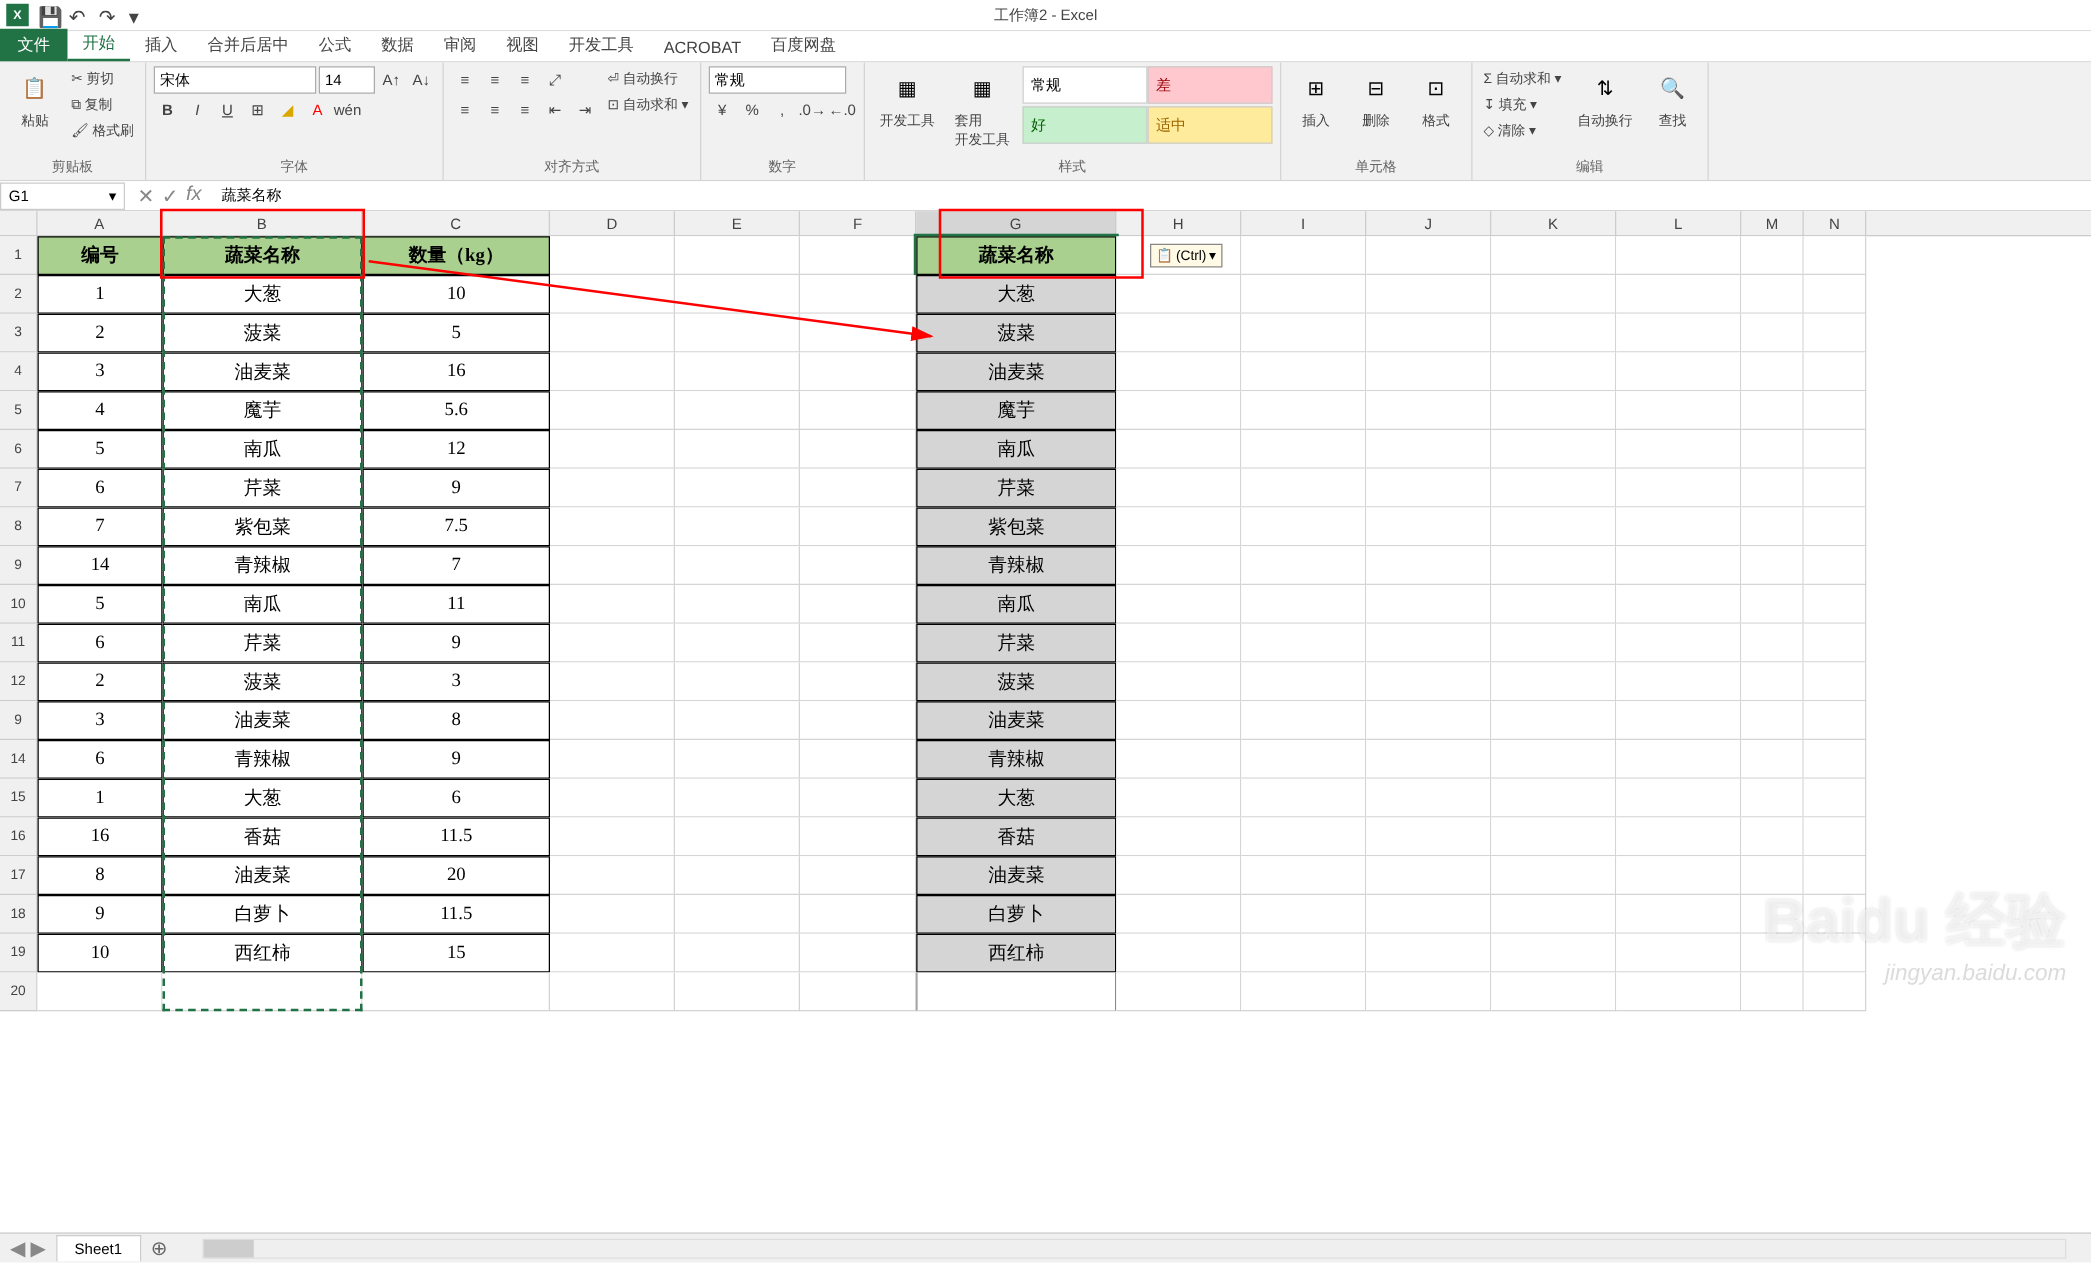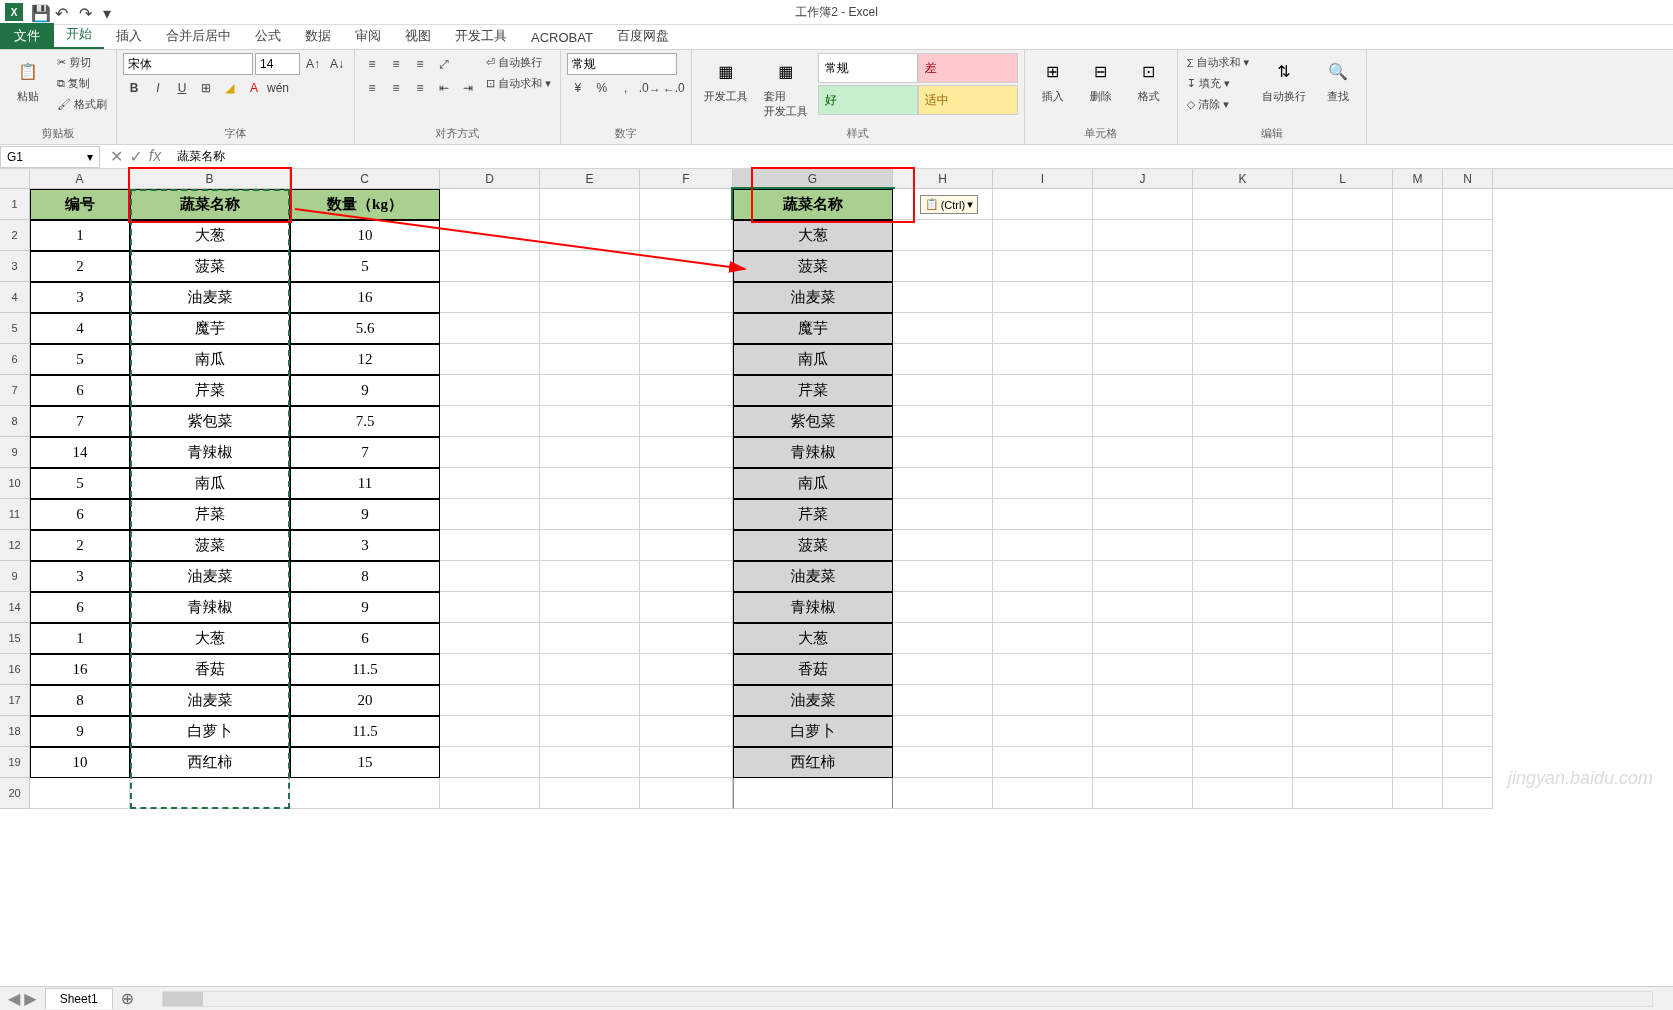--- a/index.html
+++ b/index.html
@@ -660,20 +660,21 @@
       </defs>
     <line x1="5" y1="10" x2="455" y2="70" stroke="red" stroke-width="2" marker-end="url(#ah)"></line>
   </svg>
 
 
   <div class="paste-opt" style="left:920px; top:6px;">
     <span>📋</span>
     <span>(Ctrl)</span> ▾
   </div>
 
+  <div class="watermark">Baidu 经验</div>
   <div class="watermark-sub">jingyan.baidu.com</div>
 </div>
 
 <div class="sheet-bar">
   <div class="sheet-nav">
     <span>◀</span>
     <span>▶</span>
   </div>
   <div class="sheet-tab">Sheet1</div>
   <div class="sheet-add">⊕</div>

